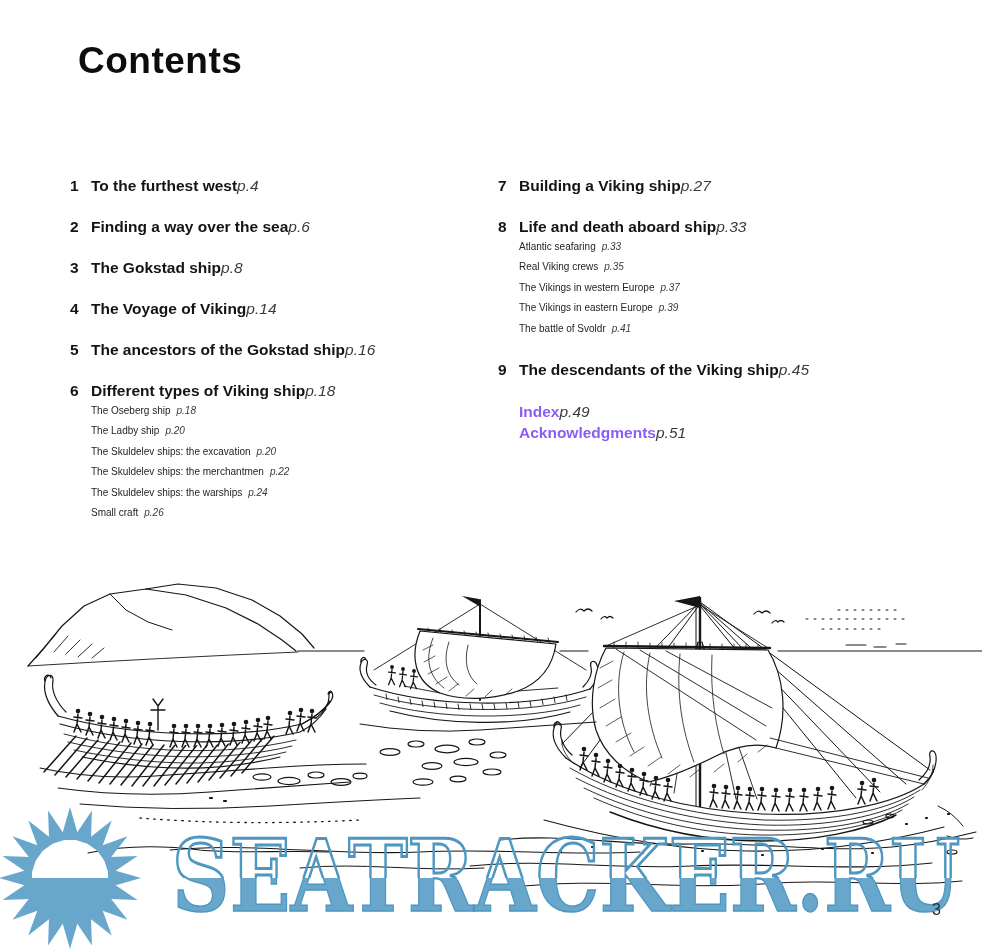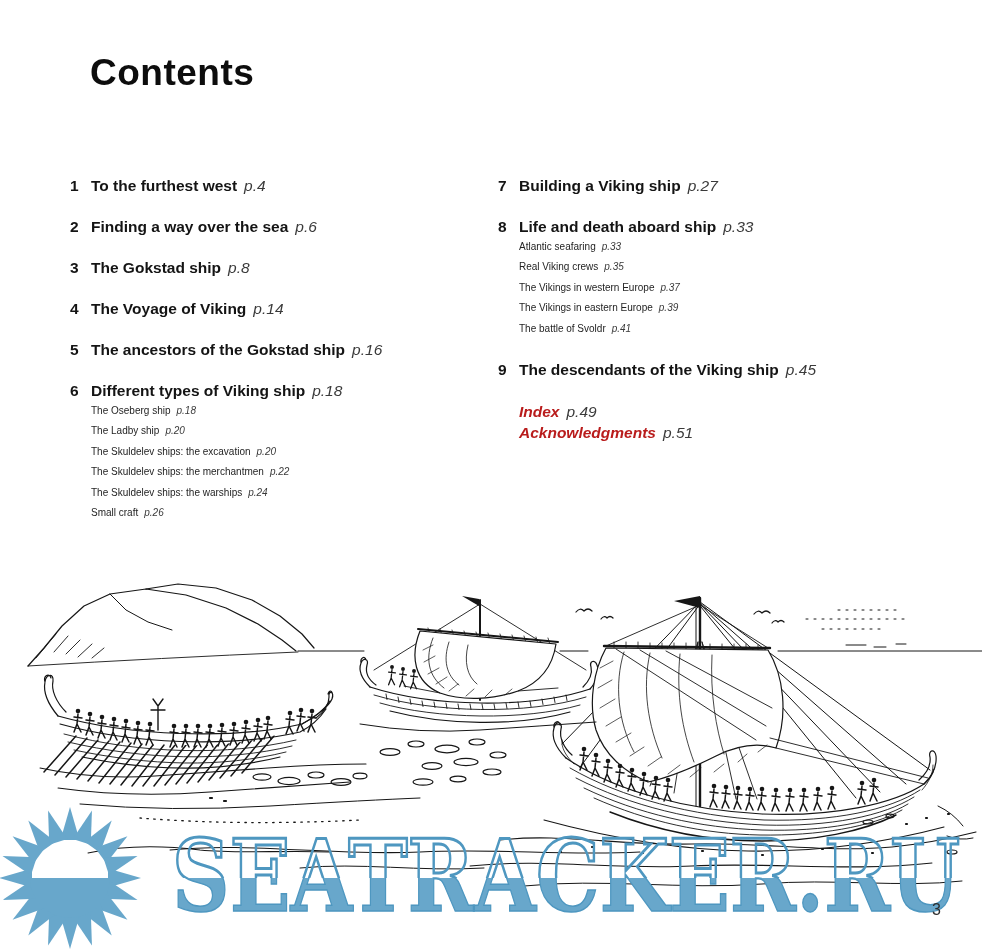--- a/index.html
+++ b/index.html
@@ -1,34 +1,34 @@
 <!DOCTYPE html>
 <html><head>
 <meta charset="utf-8">
 <style>
   html,body{margin:0;padding:0;}
   body{
     width:982px;height:950px;background:#ffffff;position:relative;overflow:hidden;
     font-family:"Liberation Sans","DejaVu Sans",sans-serif;color:#161616;
   }
   .title{
-    position:absolute;left:78px;top:40px;margin:12px;
+    position:absolute;left:78px;top:40px;margin:0;
     font-size:37px;font-weight:bold;letter-spacing:.5px;color:#0d0d0d;
   }
   .col{position:absolute;top:176px;}
   .col.left{left:70px;width:430px;}
   .col.right{left:498px;width:480px;}
   .group{margin-bottom:21px;}
   .chap{display:flex;font-weight:bold;font-size:15.5px;line-height:20px;color:#141414;}
   .chap .num{width:21px;flex:none;}
-  .pref{font-style:italic;font-weight:normal;color:#3a3a3a;padding-left:7px;}
+  .pref{font-style:italic;font-weight:normal;color:#3a3a3a;}
   .subs{margin-left:21px;font-size:10px;line-height:20.4px;font-weight:normal;color:#242424;}
   .sub .pref{padding-left:6px;}
   .bm{font-size:15.5px;line-height:21px;}
-  .bm-t{font-weight:bold;font-style:italic;color:#b91c1c;margin-top:24px;}
+  .bm-t{font-weight:bold;color:#8b5cf6;margin-top:24px;}
   .illus{position:absolute;left:0;top:580px;}
   .pageno{position:absolute;left:932px;top:901px;font-size:16px;color:#2e2e2e;}
 </style>
 </head>
 <body>
 
 <h1 class="title">Contents</h1>
 
 <div class="col left">
   <div class="group">

